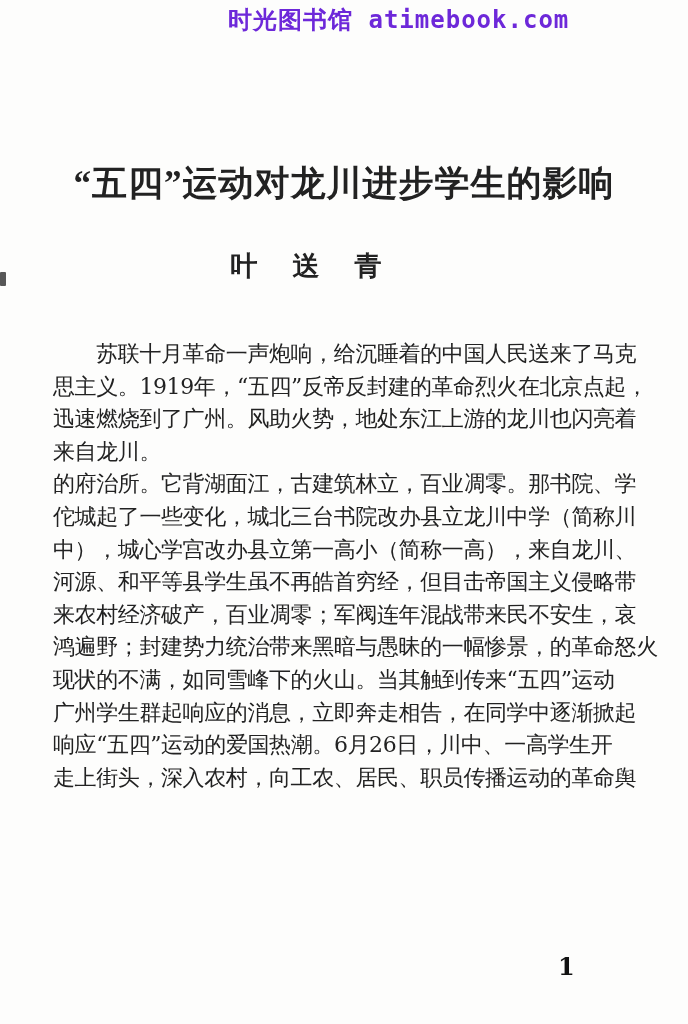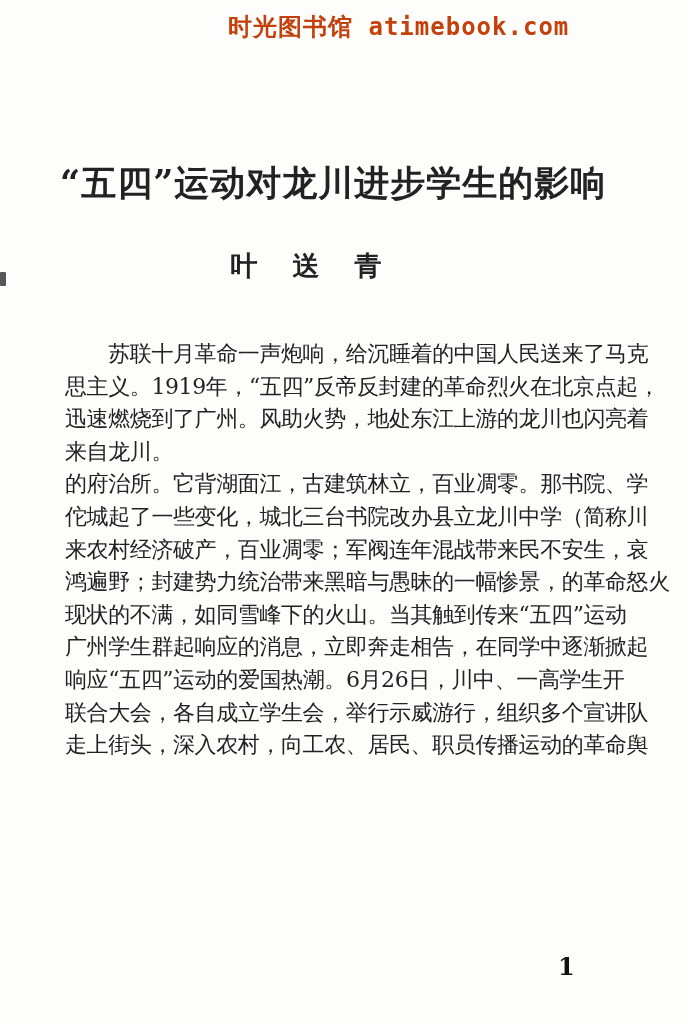--- a/index.html
+++ b/index.html
@@ -27,41 +27,42 @@
     letter-spacing: 1px;
     white-space: nowrap;
     user-select: none;
   }
   .title {
     position: absolute;
     top: 160px;
     left: 60px;
     width: 568px;
     margin: 0;
-    text-align: left;
+    text-align: center;
     font-size: 35px;
     font-weight: bold;
     letter-spacing: 1px;
     white-space: nowrap;
+    font-family: Liberation Serif, serif;
   }
   .author {
     position: absolute;
     top: 248px;
     left: 0;
     width: 616px;
     text-align: center;
     font-size: 27px;
     font-weight: bold;
     letter-spacing: 4px;
     white-space: pre;
   }
   .body-text {
     position: absolute;
     top: 338px;
-    left: 65px;
+    left: 53px;
     width: 580px;
   }
   .body-line {
     font-size: 22px;
     line-height: 32.6px;
     letter-spacing: -0.4px;
     white-space: pre;
     font-weight: 500;
   }
   .page-number {
@@ -81,39 +82,40 @@
     background: #3a3a3a;
     border-radius: 1px;
     opacity: 0.85;
   }
 </style>
 </head>
 <body>
 
 <div class="page">
 
-  <div class="watermark" style="color: #c2410c; margin-top: 7px;">时光图书馆 atimebook.com</div>
+  <div class="watermark" style="color: #6d28d9;">时光图书馆 atimebook.com</div>
 
   <div class="scan-speck"></div>
 
   <h1 class="title">“五四”运动对龙川进步学生的影响</h1>
 
   <div class="author">叶　送　青</div>
 
   <div class="body-text">
       <div class="body-line">　　苏联十月革命一声炮响，给沉睡着的中国人民送来了马克</div>
       <div class="body-line">思主义。1919年，“五四”反帝反封建的革命烈火在北京点起，</div>
       <div class="body-line">迅速燃烧到了广州。风助火势，地处东江上游的龙川也闪亮着</div>
       <div class="body-line">来自龙川。</div>
       <div class="body-line">的府治所。它背湖面江，古建筑林立，百业凋零。那书院、学</div>
       <div class="body-line">佗城起了一些变化，城北三台书院改办县立龙川中学（简称川</div>
+      <div class="body-line">中），城心学宫改办县立第一高小（简称一高），来自龙川、</div>
+      <div class="body-line">河源、和平等县学生虽不再皓首穷经，但目击帝国主义侵略带</div>
       <div class="body-line">来农村经济破产，百业凋零；军阀连年混战带来民不安生，哀</div>
       <div class="body-line">鸿遍野；封建势力统治带来黑暗与愚昧的一幅惨景，的革命怒火</div>
       <div class="body-line">现状的不满，如同雪峰下的火山。当其触到传来“五四”运动</div>
       <div class="body-line">广州学生群起响应的消息，立即奔走相告，在同学中逐渐掀起</div>
       <div class="body-line">响应“五四”运动的爱国热潮。6月26日，川中、一高学生开</div>
-      <div class="body-line">联合大会，各自成立学生会，举行示威游行，组织多个宣讲队</div>
       <div class="body-line">走上街头，深入农村，向工农、居民、职员传播运动的革命舆</div>
     </div>
 
   <div class="page-number">1</div>
 
 </div>
 
 </body></html>

